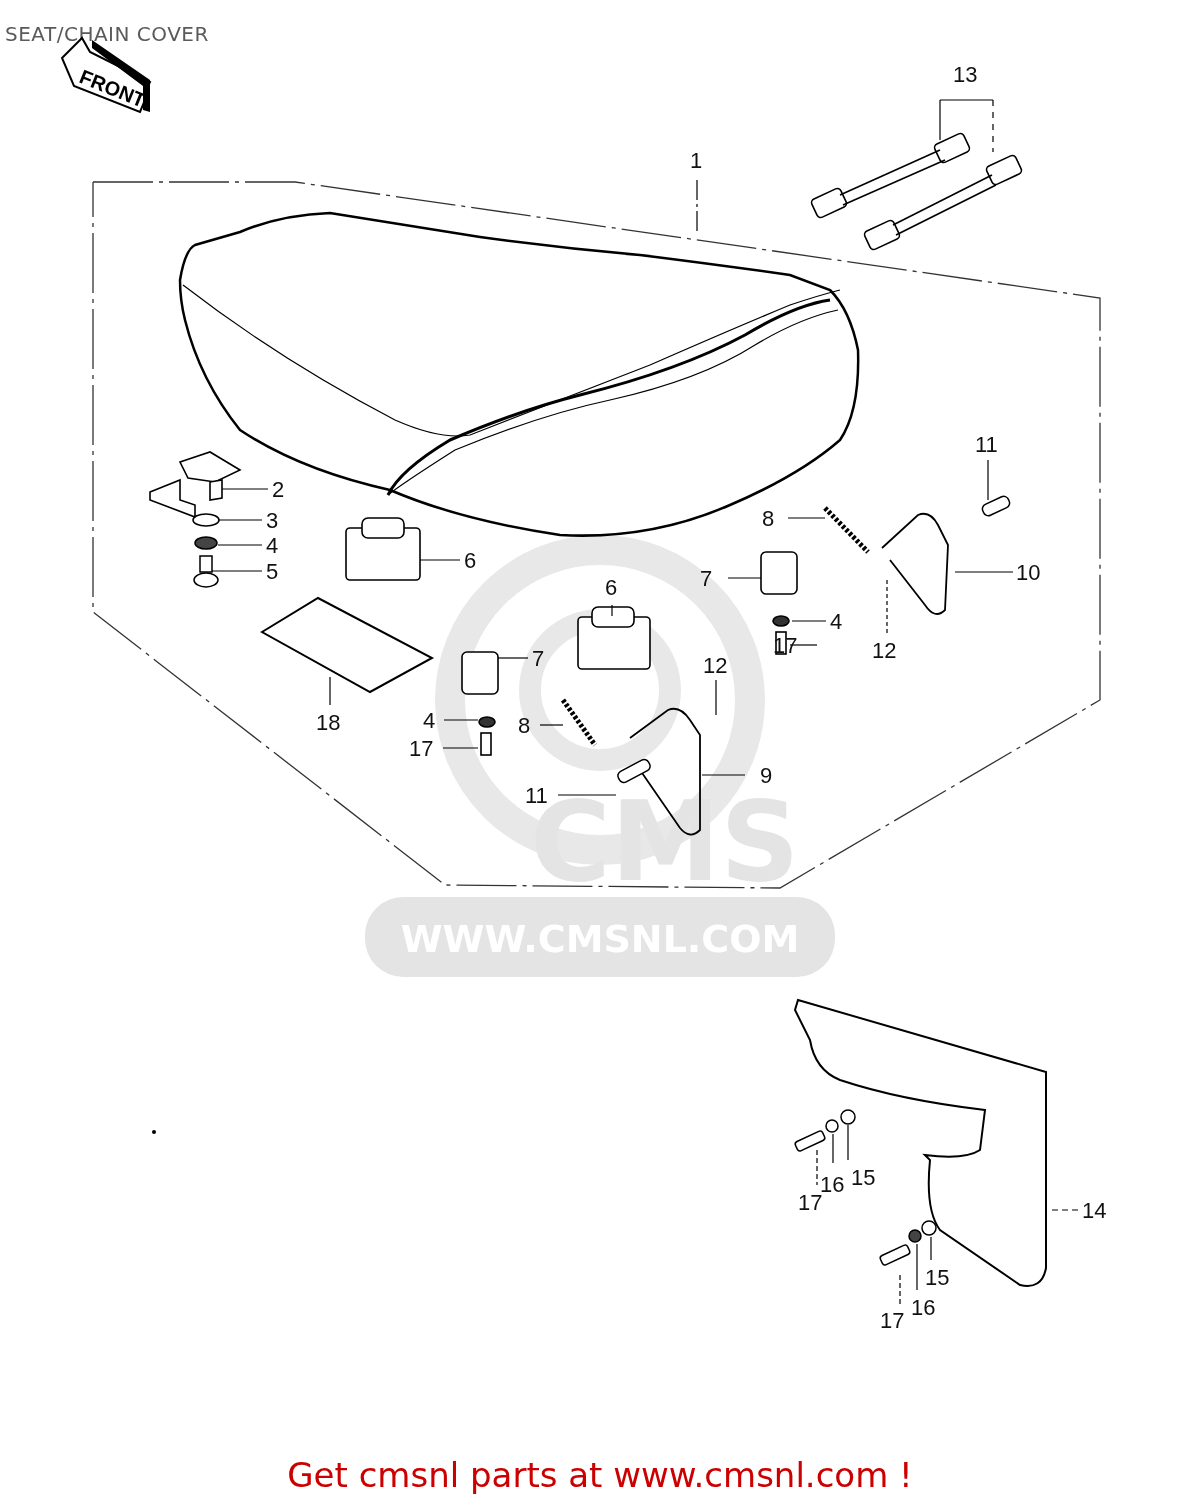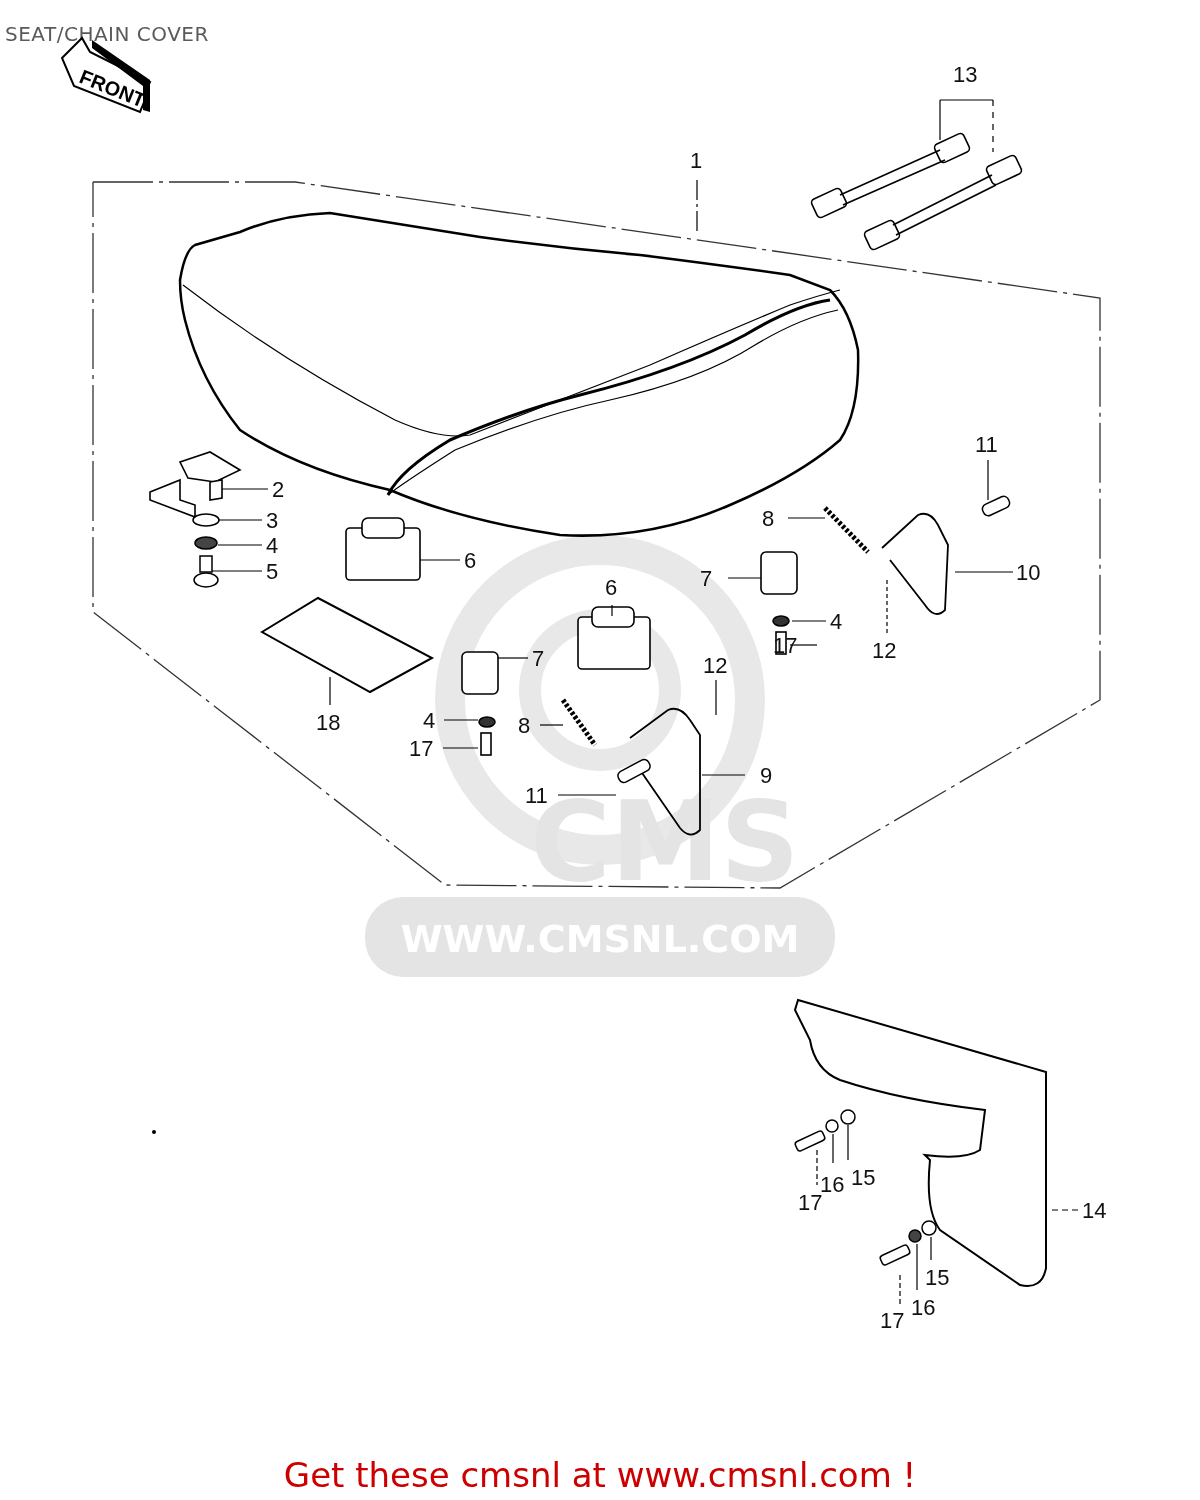--- a/index.html
+++ b/index.html
@@ -178,14 +178,14 @@
     <text class="lbl" x="880" y="1328">17</text>
     <text class="lbl" x="773" y="653">17</text>
     <text class="lbl" x="409" y="756">17</text>
     <text class="lbl" x="316" y="730">18</text>
   </g>
 
   <circle cx="154" cy="1132" r="2" fill="#000"></circle>
 </svg>
 
 <div class="footer">
-  <a>Get these cmsnl at www.cmsnl.com !</a>
+  <a>Get cmsnl parts at www.cmsnl.com !</a>
 </div>
 
 </body></html>

